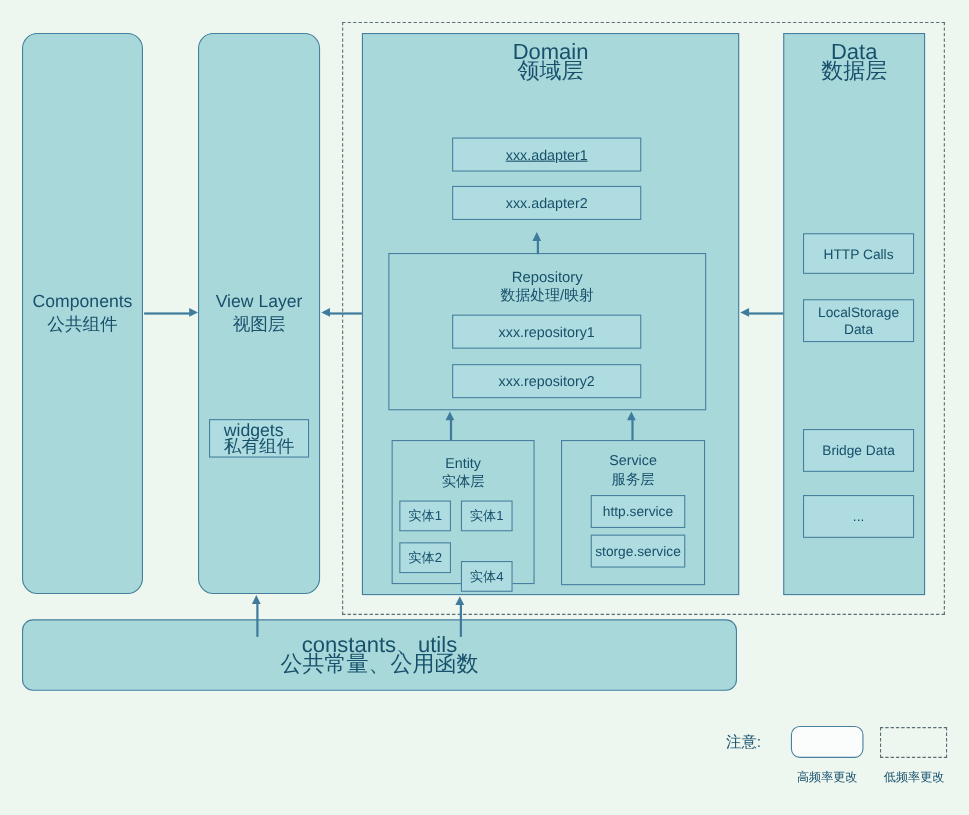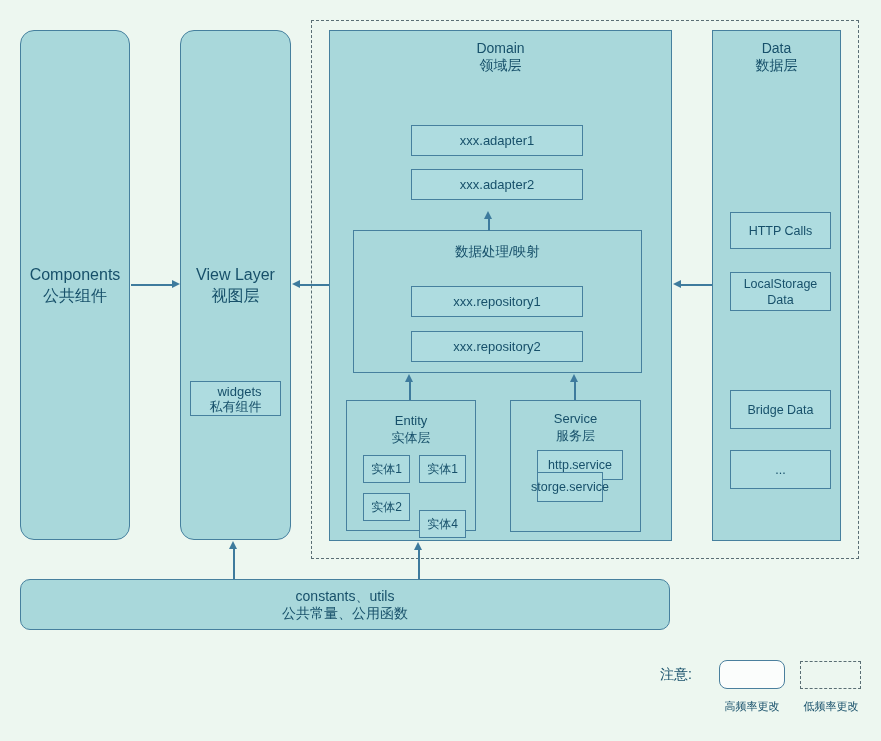--- a/index.html
+++ b/index.html
@@ -22,22 +22,22 @@
   .leaf{
     background:#aedce0;
     border:1px solid #46809e;
     display:flex;align-items:center;justify-content:center;
     text-align:center;
     font-size:13px;
   }
   .round{border-radius:14px;}
   .colbox{display:flex;align-items:center;justify-content:center;}
   .col-label{text-align:center;font-size:16px;line-height:21px;}
-  .head-label{text-align:center;font-size:14px;line-height:17px;}
-  .small-label{text-align:right;font-size:13px;line-height:15px;}
+  .head-label{text-align:center;font-size:20px;line-height:17px;}
+  .small-label{text-align:left;font-size:16px;line-height:15px;}
   .dashed{
     border:1px dashed #5a6e74;
     background:transparent;
   }
   .hline{height:2px;background:#3e7b9d;}
   .vline{width:2px;background:#3e7b9d;}
   .tri-right{width:0;height:0;border-top:4.5px solid transparent;border-bottom:4.5px solid transparent;border-left:8px solid #3e7b9d;}
   .tri-left{width:0;height:0;border-top:4.5px solid transparent;border-bottom:4.5px solid transparent;border-right:8px solid #3e7b9d;}
   .tri-up{width:0;height:0;border-left:4.5px solid transparent;border-right:4.5px solid transparent;border-bottom:8px solid #3e7b9d;}
   .legend-note{font-size:14px;}
@@ -71,40 +71,41 @@
     </div>
   </div>
 
   <div class="abs box" style="left:329px;top:30px;width:343px;height:511px;">
     <div class="head-label" style="padding-top:9px;">
       <div>Domain</div>
       <div>领域层</div>
     </div>
   </div>
 
-  <div class="abs leaf" style="left:411px;top:125px;width:172px;height:31px;">
+  <div class="abs leaf" style="left:411px;top:125px;width:172px;height:31px;text-decoration:underline;">
     <span>xxx.adapter1</span>
   </div>
   <div class="abs leaf" style="left:411px;top:169px;width:172px;height:31px;">
     <span>xxx.adapter2</span>
   </div>
 
   <div class="abs box" style="left:353px;top:230px;width:289px;height:143px;">
     <div class="head-label" style="padding-top:12px;font-size:13.5px;">
+      <div>Repository</div>
       <div>数据处理/映射</div>
     </div>
   </div>
   <div class="abs leaf" style="left:411px;top:286px;width:172px;height:31px;">
     <span>xxx.repository1</span>
   </div>
   <div class="abs leaf" style="left:411px;top:331px;width:172px;height:31px;">
     <span>xxx.repository2</span>
   </div>
 
-  <div class="abs box" style="left:346px;top:400px;width:130px;height:131px;">
+  <div class="abs box" style="left:356px;top:400px;width:130px;height:131px;">
     <div class="head-label" style="padding-top:11px;font-size:13px;">
       <div>Entity</div>
       <div>实体层</div>
     </div>
   </div>
   <div class="abs leaf" style="left:363px;top:455px;width:47px;height:28px;font-size:12px;">
     <span>实体1</span>
   </div>
   <div class="abs leaf" style="left:419px;top:455px;width:47px;height:28px;font-size:12px;">
     <span>实体1</span>
@@ -118,21 +119,21 @@
 
   <div class="abs box" style="left:510px;top:400px;width:131px;height:132px;">
     <div class="head-label" style="padding-top:9px;font-size:13px;">
       <div>Service</div>
       <div>服务层</div>
     </div>
   </div>
   <div class="abs leaf" style="left:537px;top:450px;width:86px;height:30px;font-size:12.5px;">
     <span>http.service</span>
   </div>
-  <div class="abs leaf" style="left:537px;top:472px;width:66px;height:30px;font-size:12.5px;">
+  <div class="abs leaf" style="left:537px;top:486px;width:86px;height:30px;font-size:12.5px;">
     <span>storge.service</span>
   </div>
 
   <div class="abs box" style="left:712px;top:30px;width:129px;height:511px;">
     <div class="head-label" style="padding-top:9px;">
       <div>Data</div>
       <div>数据层</div>
     </div>
   </div>
   <div class="abs leaf" style="left:730px;top:212px;width:101px;height:37px;font-size:12.5px;">
@@ -141,21 +142,21 @@
   <div class="abs leaf" style="left:730px;top:272px;width:101px;height:39px;font-size:12.5px;line-height:16px;">
     <span>LocalStorage Data</span>
   </div>
   <div class="abs leaf" style="left:730px;top:390px;width:101px;height:39px;font-size:12.5px;">
     <span>Bridge Data</span>
   </div>
   <div class="abs leaf" style="left:730px;top:450px;width:101px;height:39px;font-size:12.5px;">
     <span>...</span>
   </div>
 
-  <div class="abs box colbox" style="left:20px;top:579px;width:650px;height:51px;border-radius:10px;">
+  <div class="abs box colbox" style="left:20px;top:563px;width:650px;height:65px;border-radius:10px;">
     <div class="head-label">
       <div>constants、utils</div>
       <div>公共常量、公用函数</div>
     </div>
   </div>
 
   <div class="abs legend-note" style="left:660px;top:666px;">注意:</div>
   <div class="abs" style="left:719px;top:660px;width:66px;height:29px;border:1px solid #4a7f9d;border-radius:8px;background:#fbfdfc;"></div>
   <div class="abs legend-caption" style="left:712px;top:699px;width:80px;">高频率更改</div>
   <div class="abs dashed" style="left:800px;top:661px;width:61px;height:28px;"></div>

